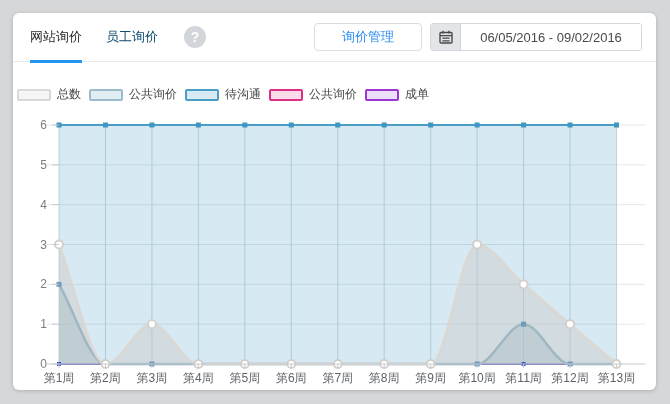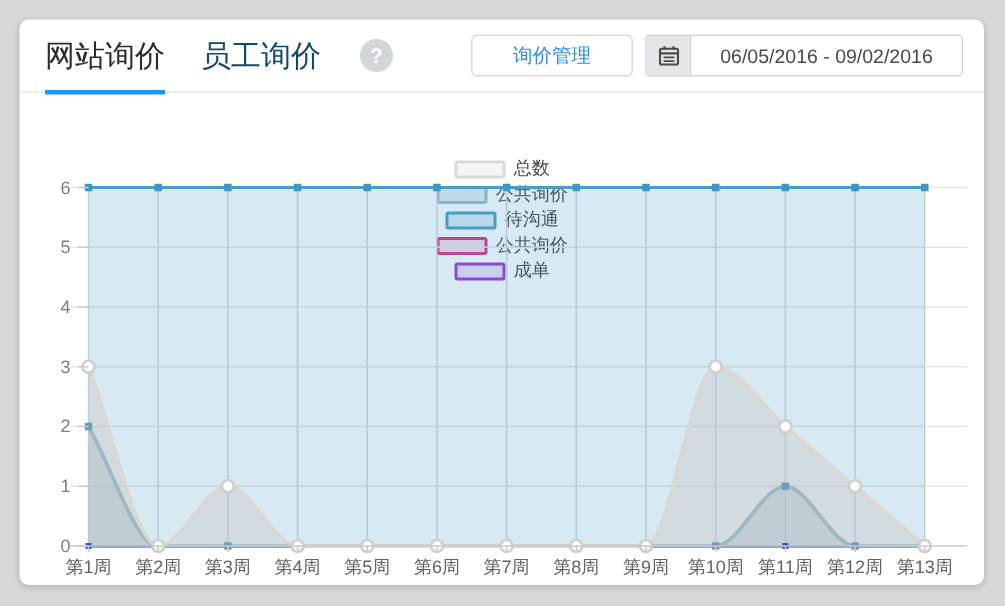--- a/index.html
+++ b/index.html
@@ -16,21 +16,21 @@
     box-shadow:0 1px 4px rgba(0,0,0,0.18);
   }
   
   .header {
     position:absolute; left:0; top:0; right:0; height:49px;
     display:flex; align-items:center;
     padding:0 14px 0 17px;
     border-bottom:1px solid #e8eaed;
   }
   .tab { position:relative; height:49px; display:flex; align-items:center;
-    font-size:20px; cursor:pointer; margin-right:24px; }
+    font-size:13px; cursor:pointer; margin-right:24px; }
   .tab.active { color:#2b2b2b; font-weight:500; }
   .tab.inactive { color:#0c4a6e; }
   .tab.active::after {
     content:""; position:absolute; left:0; right:0; bottom:-1px;
     height:3px; background:#2196f3;
   }
   .help {
     width:22px; height:22px; border-radius:50%;
     background:#d2d5d9; color:#ffffff;
     font-size:14px; font-weight:bold;
@@ -53,22 +53,22 @@
   .date-icon-cell {
     width:30px; background:#e3e5e8; border-right:1px solid #d3d6da;
     display:flex; align-items:center; justify-content:center;
   }
   .date-text {
     width:180px; display:flex; align-items:center; justify-content:center;
     font-size:13px; color:#4a4a4a; background:#ffffff;
   }
   
   .legend {
-    position:absolute; left:0; right:0; top:91px;
-    display:flex; align-items:center;flex-direction:column;
+    position:absolute; left:0; right:0; top:73px;
+    display:flex; align-items:center;
   }
   .legend-item { display:flex; align-items:center; margin:0 4px; cursor:pointer; }
   .legend-swatch {
     width:34px; height:12px; border-radius:2px; border:2px solid #999;
     display:inline-block; margin-right:6px;
   }
   .legend-label { font-size:12px; color:#454545; }
   
   .chart-svg { position:absolute; left:0; top:0; }
   .ylabel { font-size:12px; fill:#7a7d82; }

